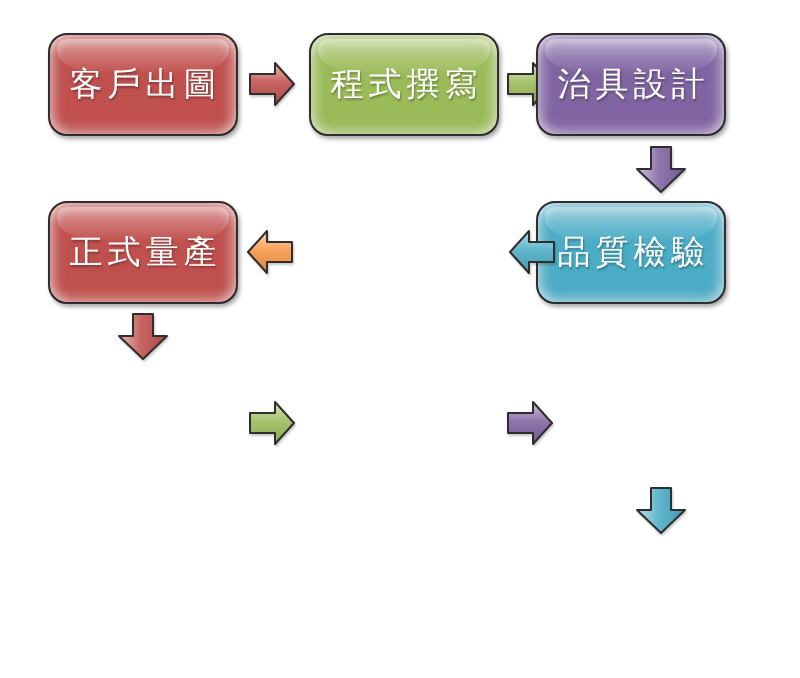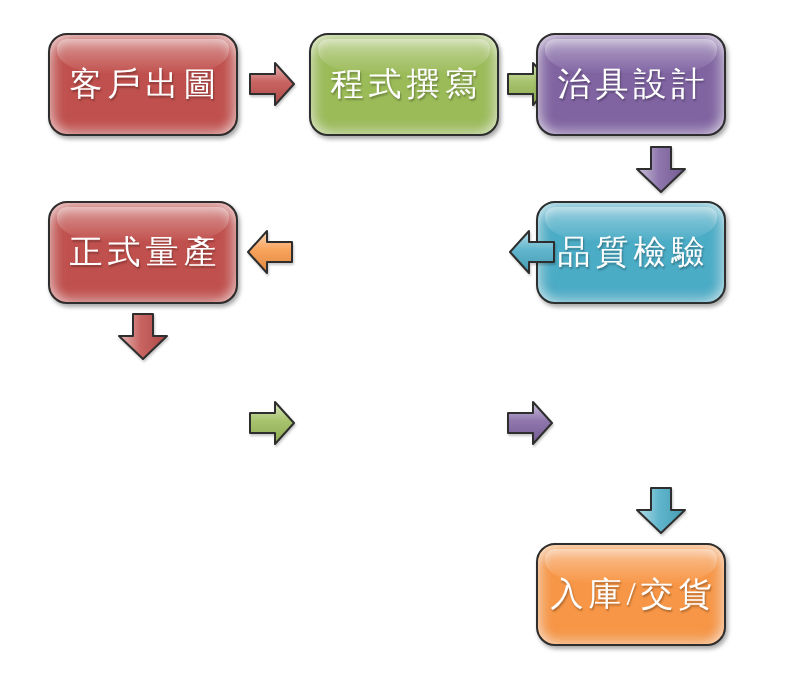--- a/index.html
+++ b/index.html
@@ -178,17 +178,14 @@
         <defs>
           <linearGradient id="g8" x1="0" y1="0" x2="1" y2="0">
             <stop offset="0" stop-color="rgb(183,222,232)"></stop>
             <stop offset="0.45" stop-color="rgb(97,182,205)"></stop>
             <stop offset="1" stop-color="rgb(68,155,178)"></stop>
           </linearGradient>
         </defs>
         <path d="M18,1 L38,1 L38,23 L52,23 L28,46 L4,23 L18,23 Z" fill="url(#g8)" stroke="#2E2E2E" stroke-width="2" stroke-linejoin="round"></path>
       </svg></div>
 
-  <div class="box r4 c3" style="--c: #F79646;">
-    <span class="box-label">入庫/交貨</span>
-  </div>
 
 </div>
 
 </body></html>

